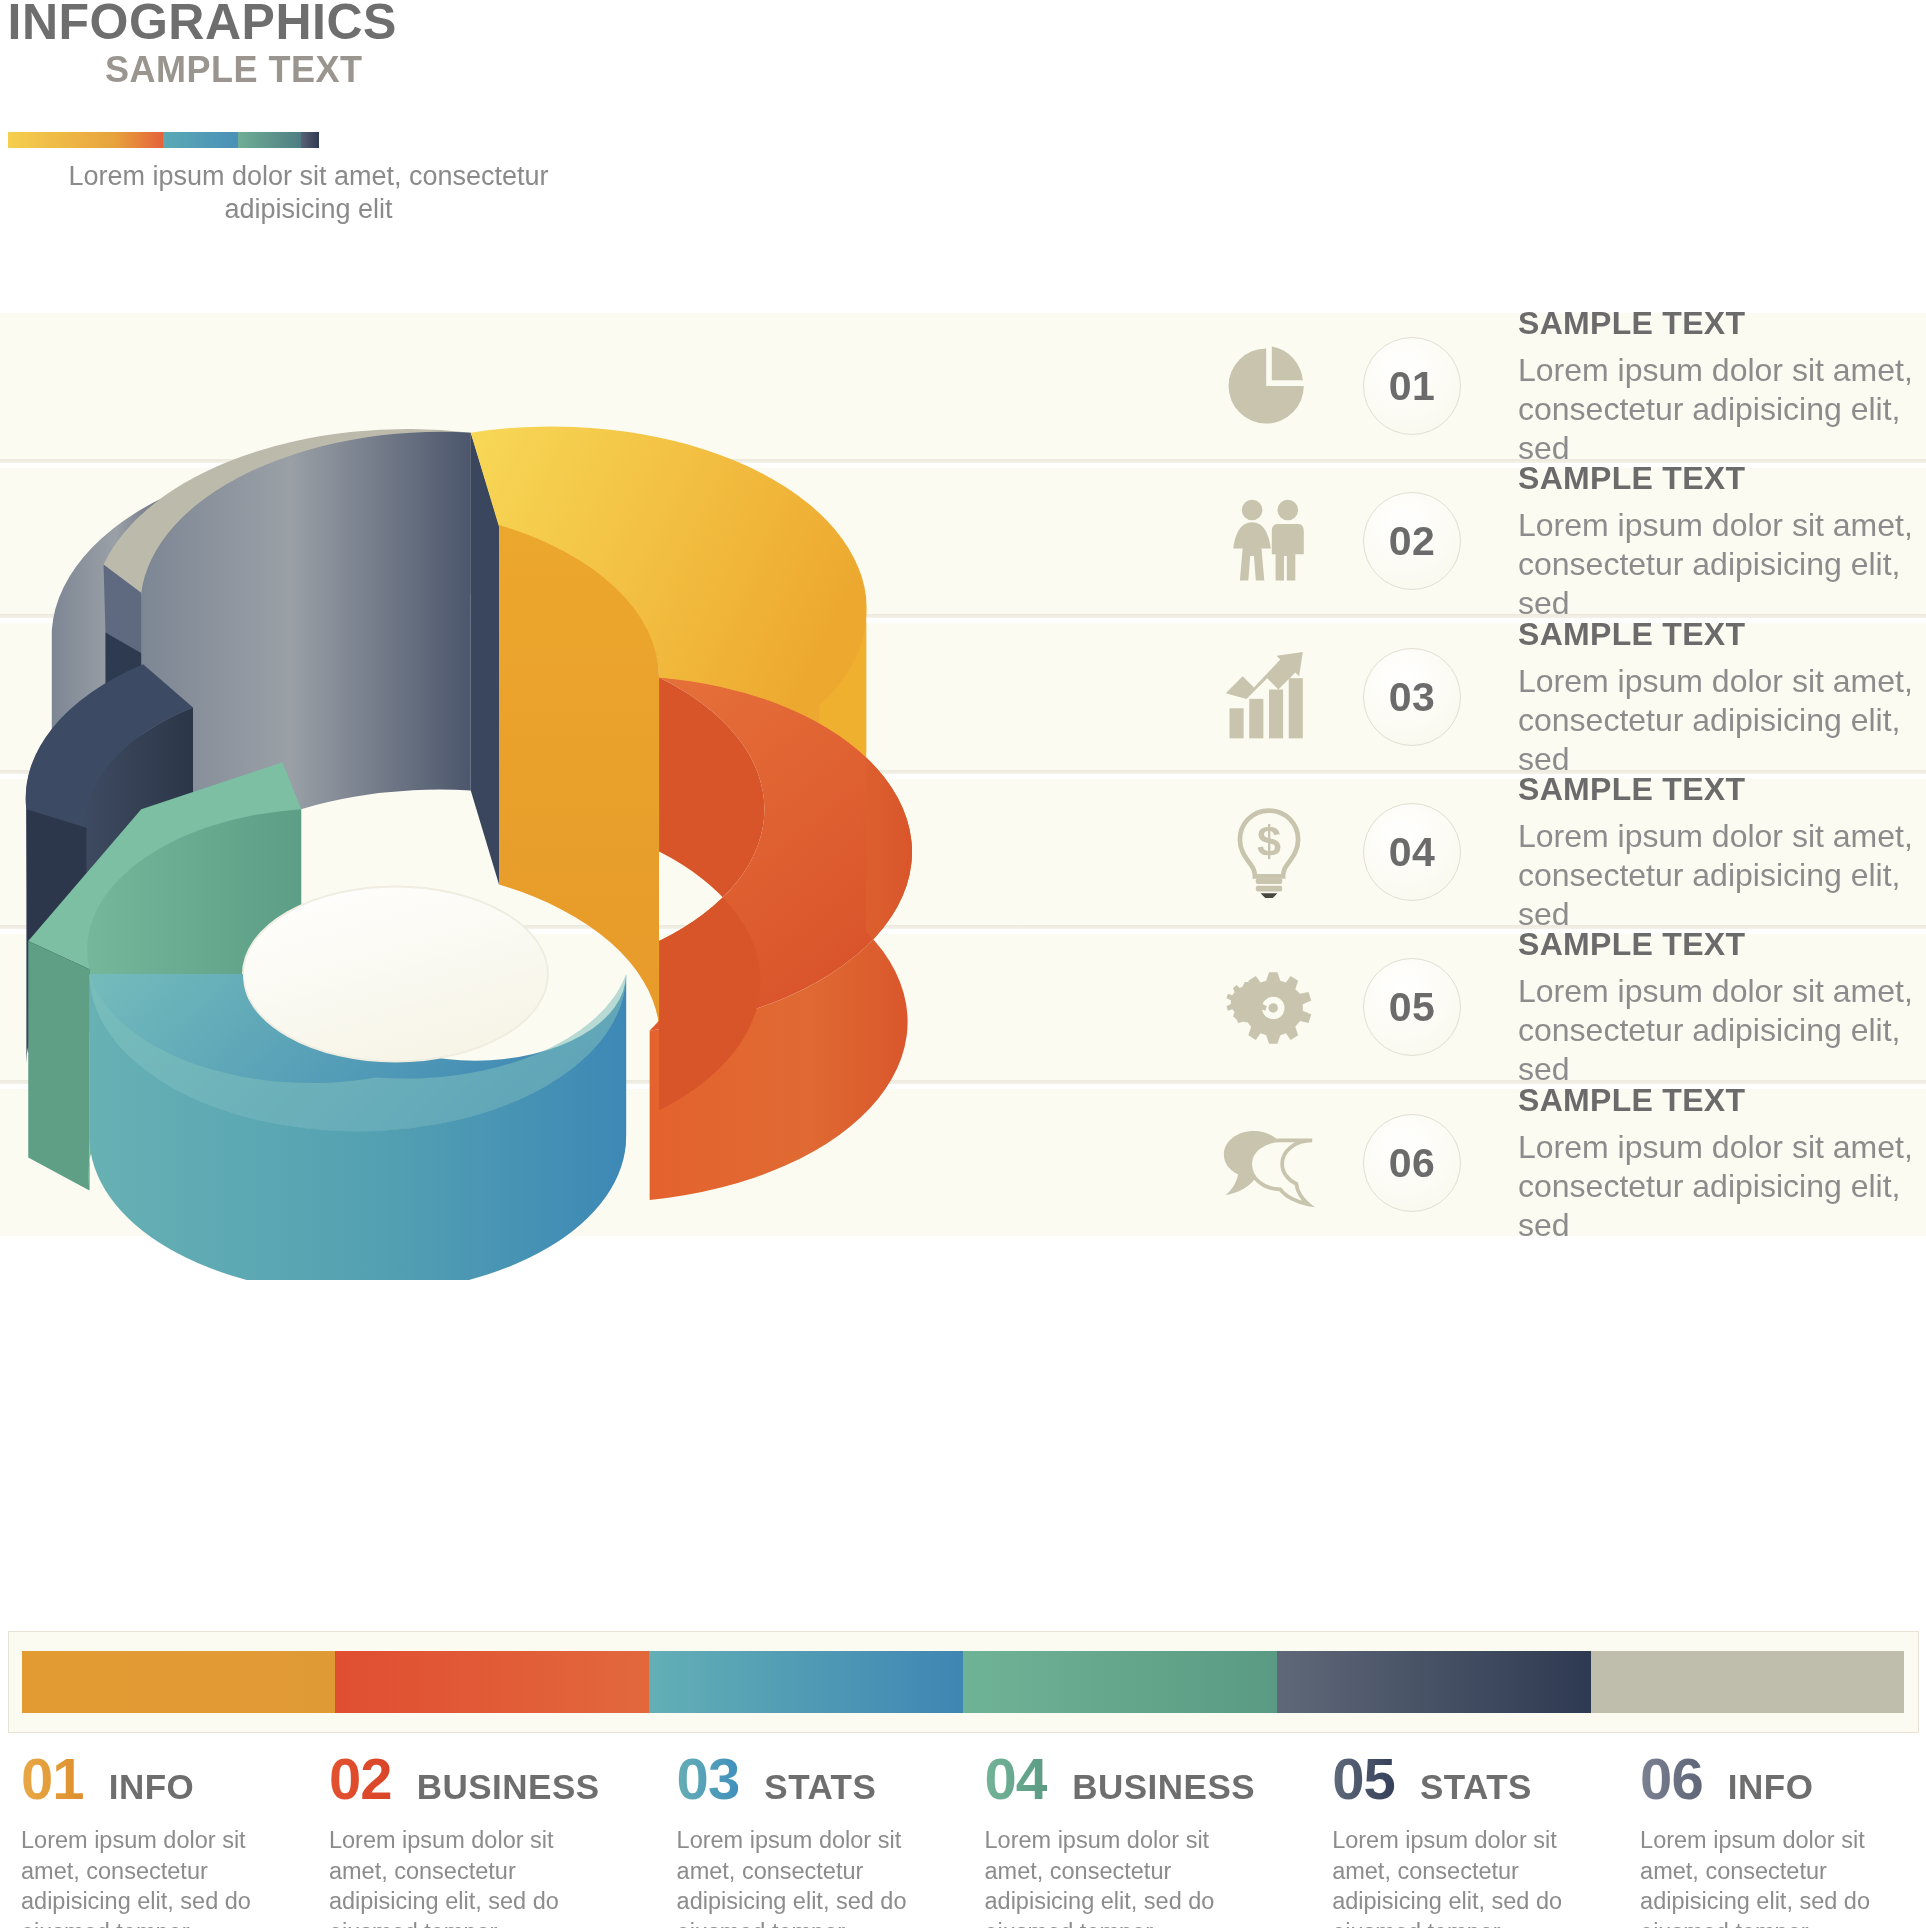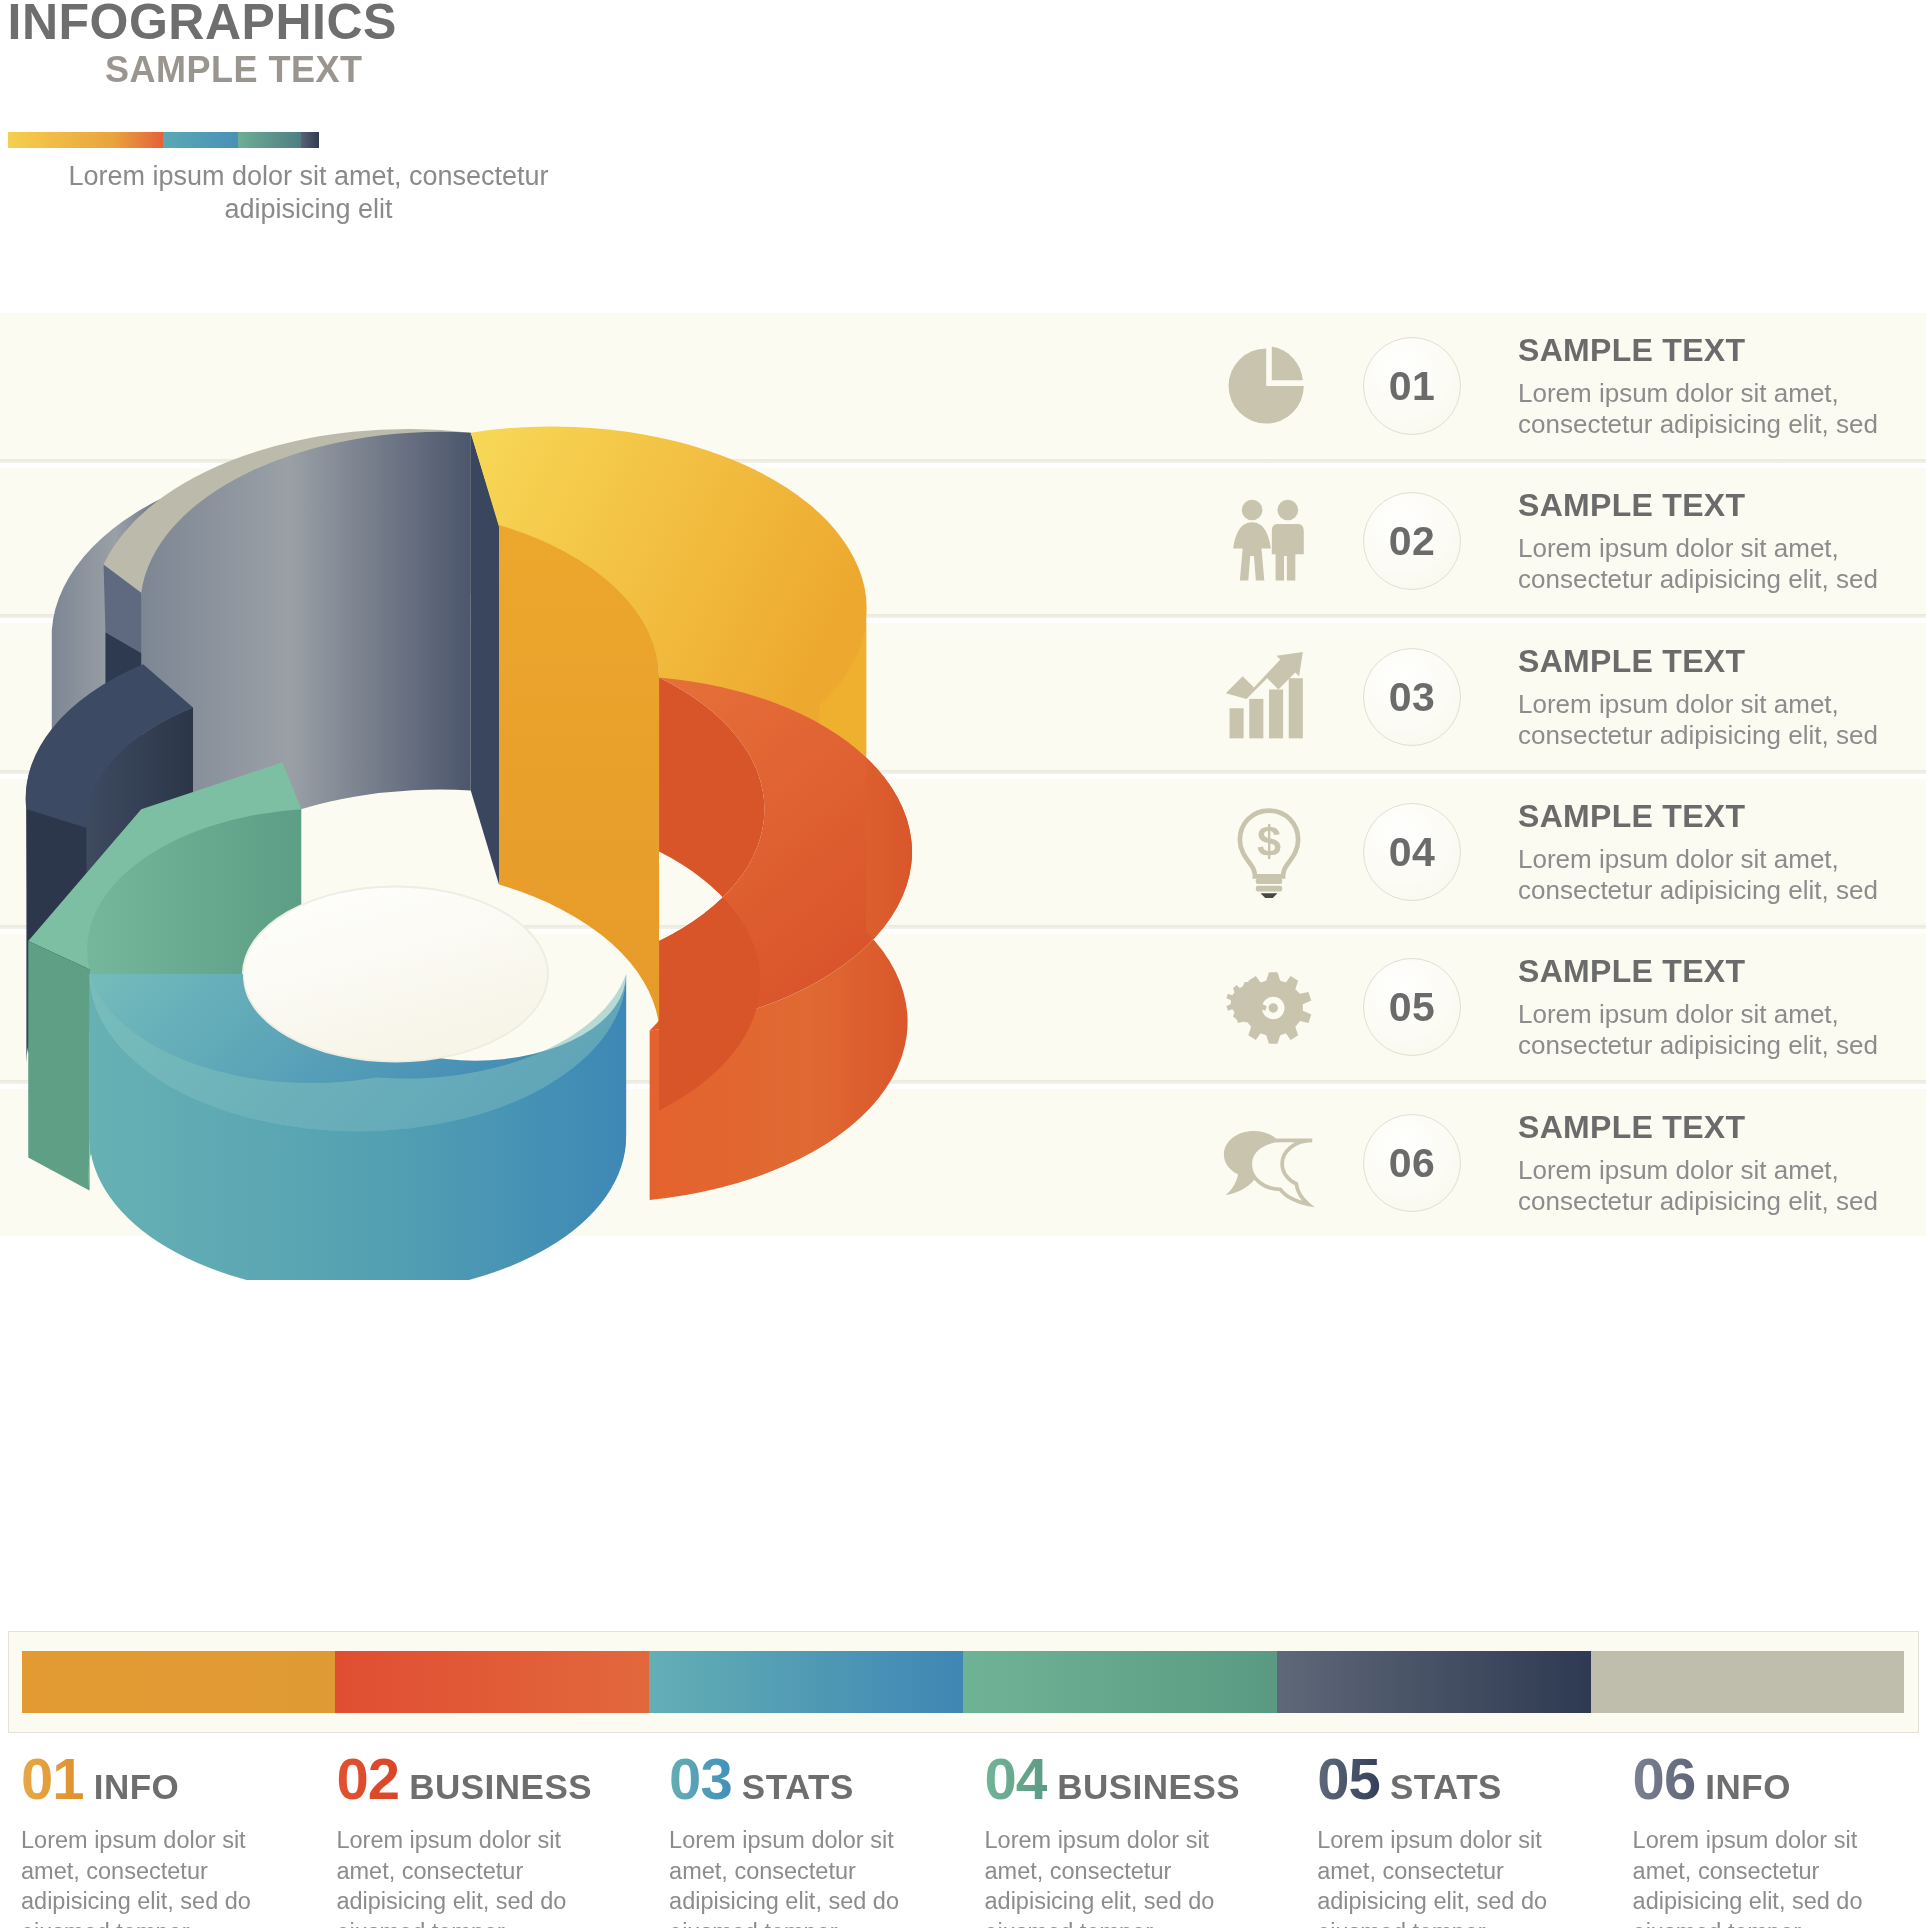--- a/index.html
+++ b/index.html
@@ -70,42 +70,42 @@
     border: 1.9px solid #e2ded2;
     background: radial-gradient(circle at 40% 32%, #ffffff 0%, #fbfaf1 70%, #f6f4e8 100%);
     display: flex; align-items: center; justify-content: center;
     font-size: 41px; font-weight: 700; color: #6b6b6b; letter-spacing: 0.5px;
   }
   .row-text { position: absolute; left: 1518px; top: 50%; transform: translateY(-50%); width: 395px; }
   .row-title {
     font-size: 32px; font-weight: 700; color: #6b6b6b; letter-spacing: 0.3px;
     margin-bottom: 8.5px;
   }
-  .row-desc { font-size: 26px; line-height: 1.22; color: #8c8c8c; }
+  .row-desc { font-size: 32px; line-height: 1.22; color: #8c8c8c; }
 
   
   .bottom { position: absolute; left: 0; top: 1631px; width: 1927px; height: 298px; }
   .bar-frame {
     position: absolute; left: 7.5px; top: 0; width: 1911px; height: 102px;
     background: #fcfbf2; border: 0.9px solid #e6e3d6;
     padding: 19px 13px;
   }
   .bar-frame .bar { display: flex; width: 100%; height: 100%; }
   .bar .seg { flex: 1 1 0; height: 100%; }
 
   .cols { position: absolute; left: 0; top: 119px; width: 1927px; display: flex; }
   .col { flex: 1 1 0; padding-right: 56px; padding-left: 21px; }
   .col-head { display: flex; align-items: baseline; margin-bottom: 17px; }
   .col-num {
     font-size: 58px; font-weight: 700; letter-spacing: -0.9px; line-height: 1;
     -webkit-background-clip: text; background-clip: text; color: transparent;
   }
   .col-label {
     font-size: 35px; font-weight: 700; color: #6e6e6e;
-    margin-left: 10px; letter-spacing: 0.5px;
+    margin-left: 25px; letter-spacing: 0.5px;
   }
   .col-desc { font-size: 23.5px; line-height: 1.3; color: #8c8c8c; }
 
   .icon-fill { fill: #c9c4ad; }
 </style>
 </head>
 <body>
 
 <div class="page">
 

